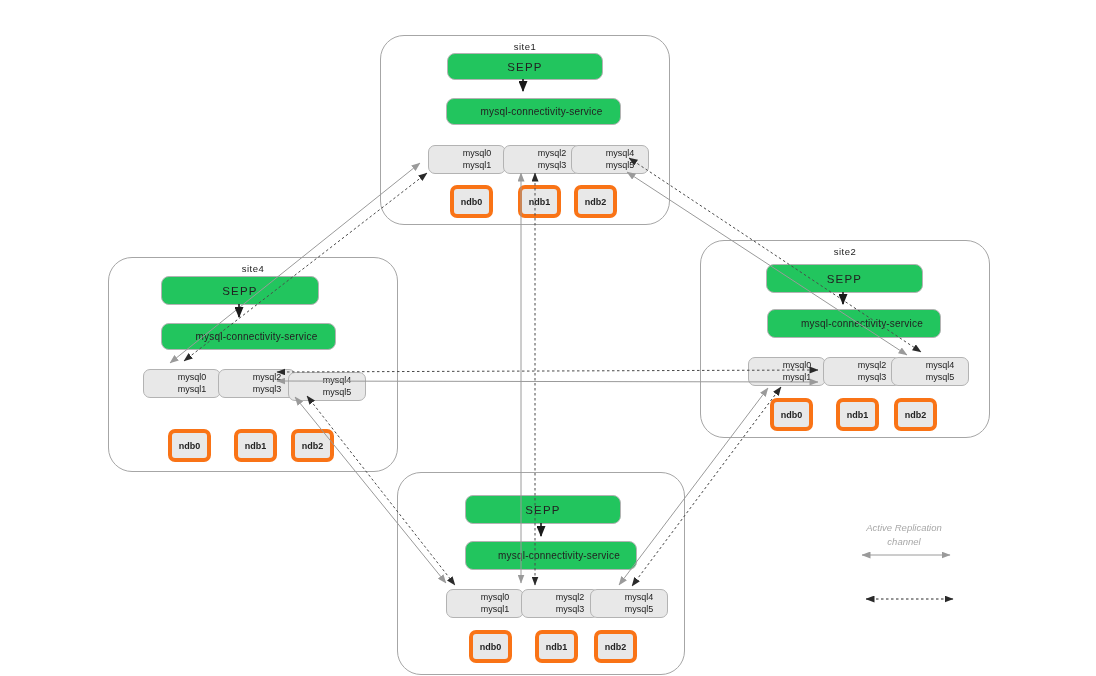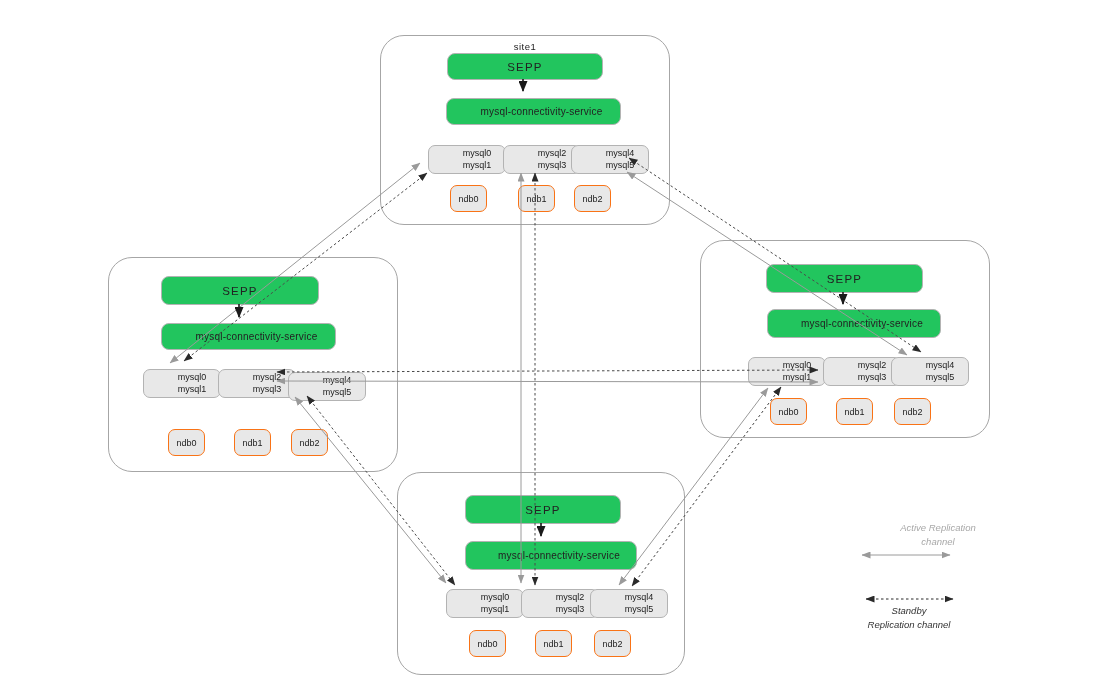--- a/index.html
+++ b/index.html
@@ -20,23 +20,23 @@
   }
   .sepp{font-size:11.5px;letter-spacing:1.2px;}
   .conn{font-size:10px;letter-spacing:0.2px;padding-left:16px;}
   .mbox{
     position:absolute;width:56px;height:27px;background:#e8e8e8;border:1px solid #b3b3b3;
     border-radius:7px;display:flex;flex-direction:column;align-items:center;justify-content:center;
     font-size:9px;line-height:1.3;color:#222;padding-left:20px;
   }
   .mbox span{display:block;text-align:center;}
   .nbox{
-    position:absolute;width:35px;height:25px;background:#e8e8e8;border:1px solid #f97316;
+    position:absolute;width:35px;height:25px;background:#e8e8e8;border:4px solid #f97316;
     border-radius:7px;display:flex;align-items:center;justify-content:center;
-    font-size:9px;color:#222;
+    font-size:9px;color:#222;font-weight:bold;
   }
   
   .s1{left:380px;top:35px;width:288px;height:188px;}
   .s1 .sepp{left:66px;top:17px;width:154px;height:25px;}
   .s1 .conn{left:65px;top:62px;width:157px;height:25px;}
   .s1 .m0{left:47px;top:109px;} .s1 .m1{left:122px;top:109px;} .s1 .m2{left:190px;top:109px;}
   .s1 .n0{left:69px;top:149px;} .s1 .n1{left:137px;top:149px;} .s1 .n2{left:193px;top:149px;}
   
   .s2{left:700px;top:240px;width:288px;height:196px;}
   .s2 .sepp{left:65px;top:23px;width:155px;height:27px;}
@@ -52,21 +52,21 @@
   
   .s4{left:108px;top:257px;width:288px;height:213px;}
   .s4 .sepp{left:52px;top:18px;width:156px;height:27px;}
   .s4 .conn{left:52px;top:65px;width:157px;height:25px;}
   .s4 .m0{left:34px;top:111px;} .s4 .m1{left:109px;top:111px;} .s4 .m2{left:179px;top:114px;}
   .s4 .n0{left:59px;top:171px;} .s4 .n1{left:125px;top:171px;} .s4 .n2{left:182px;top:171px;}
 
   .overlay{position:absolute;left:0;top:0;width:1096px;height:676px;pointer-events:none;}
 
   .legend-text{position:absolute;text-align:center;font-style:italic;font-size:9.5px;line-height:1.45;}
-  .legend-active-text{left:872px;top:521px;width:132px;color:#a8a8a8;}
+  .legend-active-text{left:838px;top:521px;width:132px;color:#a8a8a8;}
   .legend-standby-text{left:838px;top:604px;width:142px;color:#333333;}
 </style>
 </head>
 <body>
 
 <div class="canvas">
 
   <div class="site s1">
     <div class="site-title">site1</div>
     <div class="bigbox sepp">SEPP</div>
@@ -82,20 +82,21 @@
     <div class="mbox m2">
       <span>mysql4</span>
       <span>mysql5</span>
     </div>
     <div class="nbox n0">ndb0</div>
     <div class="nbox n1">ndb1</div>
     <div class="nbox n2">ndb2</div>
   </div>
 
   <div class="site s2">
+    <div class="site-title">site2</div>
     <div class="bigbox sepp">SEPP</div>
     <div class="bigbox conn">mysql-connectivity-service</div>
     <div class="mbox m0">
       <span>mysql0</span>
       <span>mysql1</span>
     </div>
     <div class="mbox m1">
       <span>mysql2</span>
       <span>mysql3</span>
     </div>
@@ -122,20 +123,21 @@
     <div class="mbox m2">
       <span>mysql4</span>
       <span>mysql5</span>
     </div>
     <div class="nbox n0">ndb0</div>
     <div class="nbox n1">ndb1</div>
     <div class="nbox n2">ndb2</div>
   </div>
 
   <div class="site s4">
+    <div class="site-title">site4</div>
     <div class="bigbox sepp">SEPP</div>
     <div class="bigbox conn">mysql-connectivity-service</div>
     <div class="mbox m0">
       <span>mysql0</span>
       <span>mysql1</span>
     </div>
     <div class="mbox m1">
       <span>mysql2</span>
       <span>mysql3</span>
     </div>
@@ -144,24 +146,20 @@
       <span>mysql5</span>
     </div>
     <div class="nbox n0">ndb0</div>
     <div class="nbox n1">ndb1</div>
     <div class="nbox n2">ndb2</div>
   </div>
 
   <div class="legend-text legend-active-text">
     <div>Active Replication</div>
     <div>channel</div>
-  </div>
-  <div class="legend-text legend-standby-text">
-    <div>Standby</div>
-    <div>Replication channel</div>
   </div>
 
   <svg class="overlay" viewBox="0 0 1096 676">
     <defs>
       <marker id="ah-active" viewBox="0 0 9 7" refX="8.5" refY="3.5" markerWidth="9" markerHeight="7" markerUnits="userSpaceOnUse" orient="auto-start-reverse">
         <path d="M0,0 L9,3.5 L0,7 Z" fill="#9a9a9a"></path>
       </marker>
       <marker id="ah-standby" viewBox="0 0 9 7" refX="8.5" refY="3.5" markerWidth="9" markerHeight="7" markerUnits="userSpaceOnUse" orient="auto-start-reverse">
         <path d="M0,0 L9,3.5 L0,7 Z" fill="#2a2a2a"></path>
       </marker>

